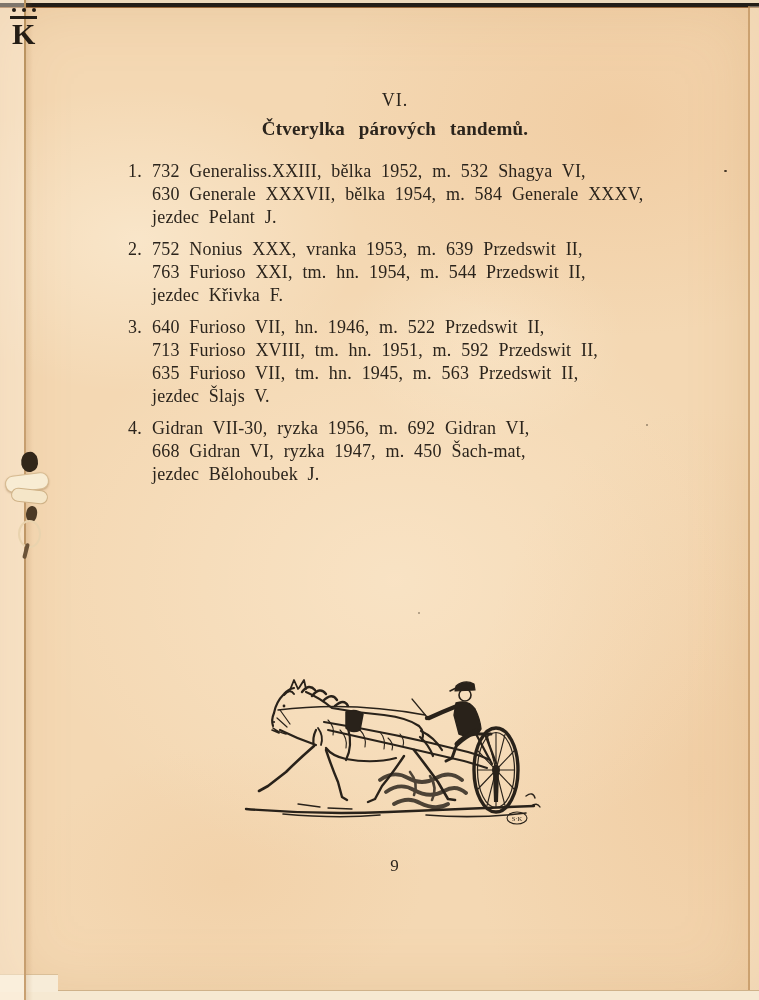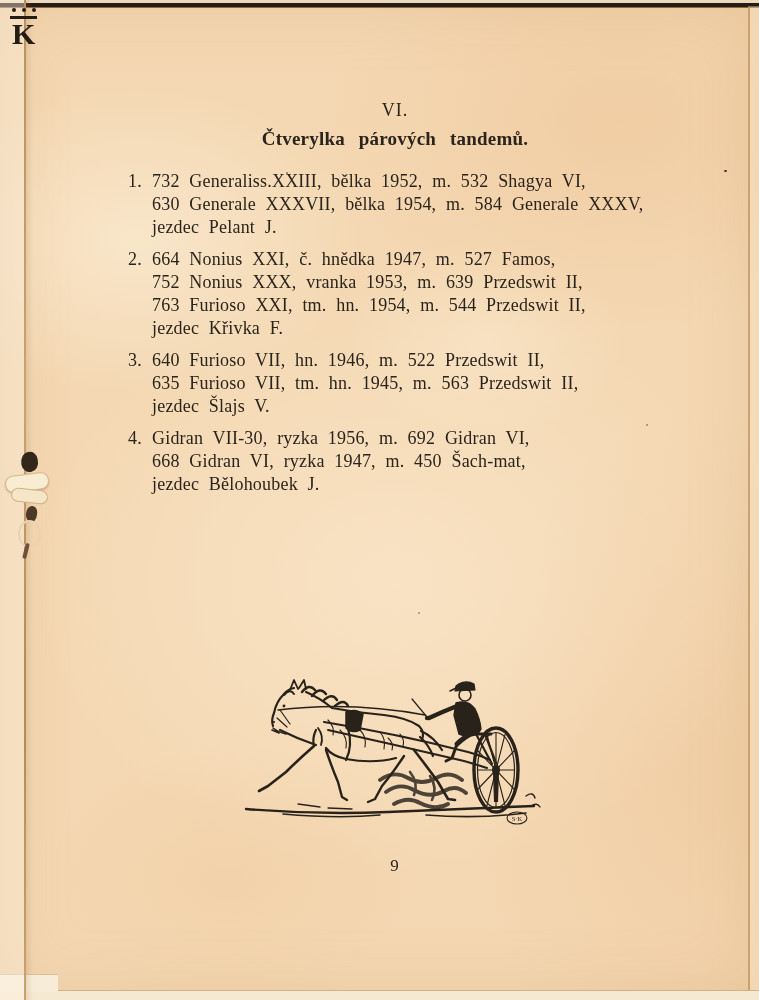--- a/index.html
+++ b/index.html
@@ -35,21 +35,21 @@
   .thread-loop3{position:absolute;left:18px;top:520px;width:19px;height:24px;border:2px solid #e9d3ae;border-radius:50%;background:transparent;}
   .thread-tail{position:absolute;left:24px;top:543px;width:4px;height:16px;background:#6b5338;border-radius:2px;transform:rotate(14deg);}
   
   .mark{position:absolute;left:10px;top:8px;width:34px;}
   .mark-dots{display:flex;gap:6px;padding-left:2px;}
   .mark-dots i{width:4px;height:4px;border-radius:50%;background:#241d15;}
   .mark-line{margin-top:4px;width:27px;height:3px;background:#241d15;}
   .mark-k{margin-top:-2px;padding-left:2px;font-size:30px;font-weight:bold;color:#241d15;line-height:1.1;}
   
   .content{position:absolute;left:128px;top:76px;width:534px;font-size:18px;line-height:23px;letter-spacing:.2px;word-spacing:5px;}
-  .section-no{margin-top:23px;text-align:center;letter-spacing:1px;}
+  .section-no{margin-top:13px;text-align:center;letter-spacing:1px;}
   .doc-title{margin-top:5px;text-align:center;font-weight:bold;font-size:19px;word-spacing:9px;}
   .entry-list{margin-top:20px;}
   .entry{display:flex;margin-bottom:9px;}
   .entry-num{width:24px;flex:none;}
   .entry-line{white-space:nowrap;}
   .page-number{position:absolute;left:128px;top:856px;width:534px;text-align:center;font-size:17px;letter-spacing:1px;}
   
   .illustration{position:absolute;left:228px;top:668px;width:330px;height:160px;}
   
   .speck{position:absolute;border-radius:50%;background:#3a2e20;}
@@ -104,30 +104,30 @@
         <div class="entry-num">1.</div>
         <div class="entry-lines">
           <div class="entry-line">732 Generaliss.XXIII, bělka 1952, m. 532 Shagya VI,</div>
           <div class="entry-line">630 Generale XXXVII, bělka 1954, m. 584 Generale XXXV,</div>
           <div class="entry-line">jezdec Pelant J.</div>
         </div>
       </div>
       <div class="entry">
         <div class="entry-num">2.</div>
         <div class="entry-lines">
-          <div class="entry-line">664 Nonius XXI, č. hnědka 1947, m. 527 Famos,</div>
           <div class="entry-line">752 Nonius XXX, vranka 1953, m. 639 Przedswit II,</div>
           <div class="entry-line">763 Furioso XXI, tm. hn. 1954, m. 544 Przedswit II,</div>
           <div class="entry-line">jezdec Křivka F.</div>
         </div>
       </div>
       <div class="entry">
         <div class="entry-num">3.</div>
         <div class="entry-lines">
           <div class="entry-line">640 Furioso VII, hn. 1946, m. 522 Przedswit II,</div>
+          <div class="entry-line">713 Furioso XVIII, tm. hn. 1951, m. 592 Przedswit II,</div>
           <div class="entry-line">635 Furioso VII, tm. hn. 1945, m. 563 Przedswit II,</div>
           <div class="entry-line">jezdec Šlajs V.</div>
         </div>
       </div>
       <div class="entry">
         <div class="entry-num">4.</div>
         <div class="entry-lines">
           <div class="entry-line">Gidran VII-30, ryzka 1956, m. 692 Gidran VI,</div>
           <div class="entry-line">668 Gidran VI, ryzka 1947, m. 450 Šach-mat,</div>
           <div class="entry-line">jezdec Bělohoubek J.</div>

